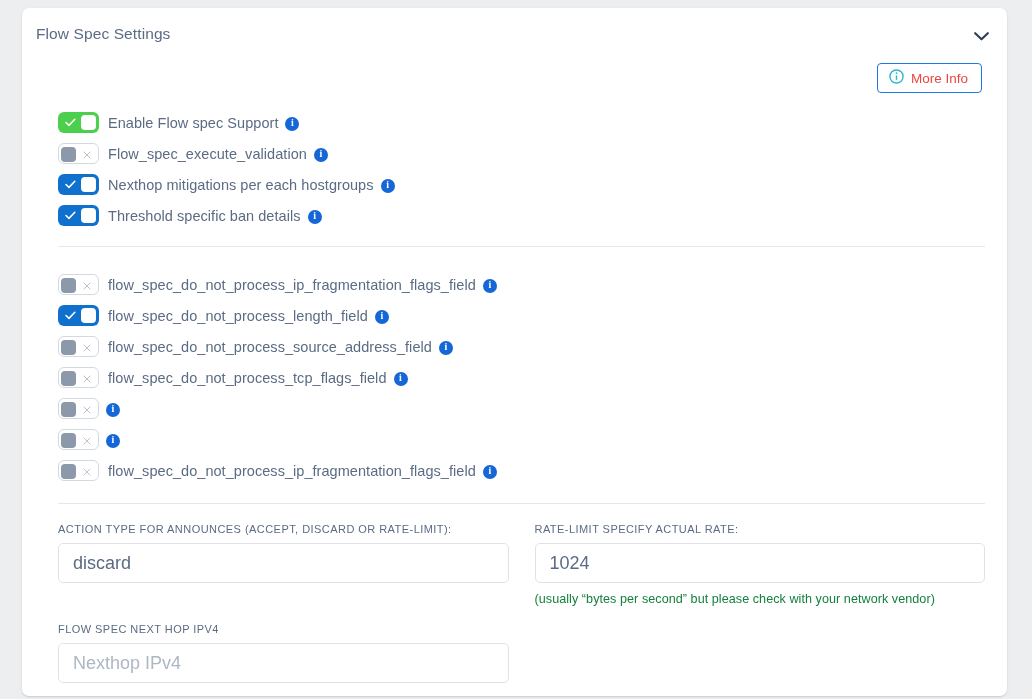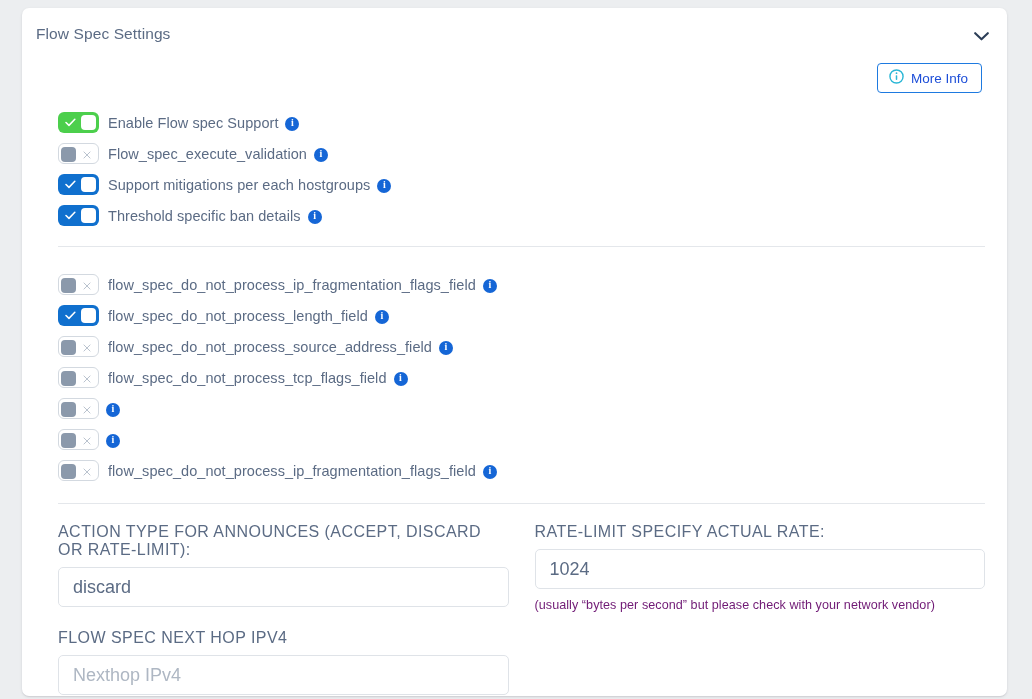--- a/index.html
+++ b/index.html
@@ -75,21 +75,21 @@
   }
   .more-info-btn {
     display: inline-flex;
     align-items: center;
     gap: 7px;
     height: 30px;
     padding: 0 13px 0 11px;
     border: 1px solid #1e7ae0;
     border-radius: 4px;
     background: #fff;
-    color: #1d4ed8;
+    color: #ef4444;
     font-size: 13.5px;
     font-family: "Liberation Sans", sans-serif;
     cursor: pointer;
     line-height: 1;
   }
   .more-info-btn .lbl { position: relative; top: .5px; }
 
   
   .toggle-group { padding-left: 22px; }
   .toggle-group.primary { margin-top: 14px; }
@@ -184,21 +184,21 @@
   .divider.d2 { margin-top: 17px; }
 
   
   .form-area { padding: 0 8px 0 22px; }
   .form-row { display: flex; gap: 26px; }
   .form-row.r1 { margin-top: 19px; }
   .form-row.r2 { margin-top: 17px; }
   .form-col { width: 466px; }
 
   .field-label {
-    font-size: 16px;
+    font-size: 11px;
     color: #5b6b84;
     letter-spacing: .45px;
     text-transform: uppercase;
     font-weight: 400;
     display: block;
     margin-bottom: 8px;
   }
   .text-input {
     width: 100%;
     height: 40px;
@@ -208,21 +208,21 @@
     font-size: 18px;
     color: #5b6b84;
     font-family: "Liberation Sans", sans-serif;
     background: #fff;
     outline: none;
   }
   .text-input::placeholder { color: #aeb7c3; }
   .field-hint {
     margin-top: 9px;
     font-size: 12.6px;
-    color: #701a75;
+    color: #15803d;
     letter-spacing: .05px;
   }
 </style>
 </head>
 <body>
 
 <div class="page">
   <div class="card">
 
     <div class="card-header">
@@ -280,21 +280,21 @@
           </div>
           <div class="toggle-row">
             <span class="switch on on-blue">
               <span class="mark">
                 <svg class="check-ico" width="11" height="9" viewBox="0 0 12 10" aria-hidden="true">
                   <path d="M1 5 L4.3 8.2 L10.8 1.4" fill="none" stroke="#ffffff" stroke-width="1.7" stroke-linecap="round" stroke-linejoin="round"></path>
                 </svg>
               </span>
               <span class="knob"></span>
             </span>
-            <span class="row-label">Support mitigations per each hostgroups</span>
+            <span class="row-label">Nexthop mitigations per each hostgroups</span>
             <span class="info-badge">
               <i>i</i>
             </span>
           </div>
           <div class="toggle-row">
             <span class="switch on on-blue">
               <span class="mark">
                 <svg class="check-ico" width="11" height="9" viewBox="0 0 12 10" aria-hidden="true">
                   <path d="M1 5 L4.3 8.2 L10.8 1.4" fill="none" stroke="#ffffff" stroke-width="1.7" stroke-linecap="round" stroke-linejoin="round"></path>
                 </svg>

